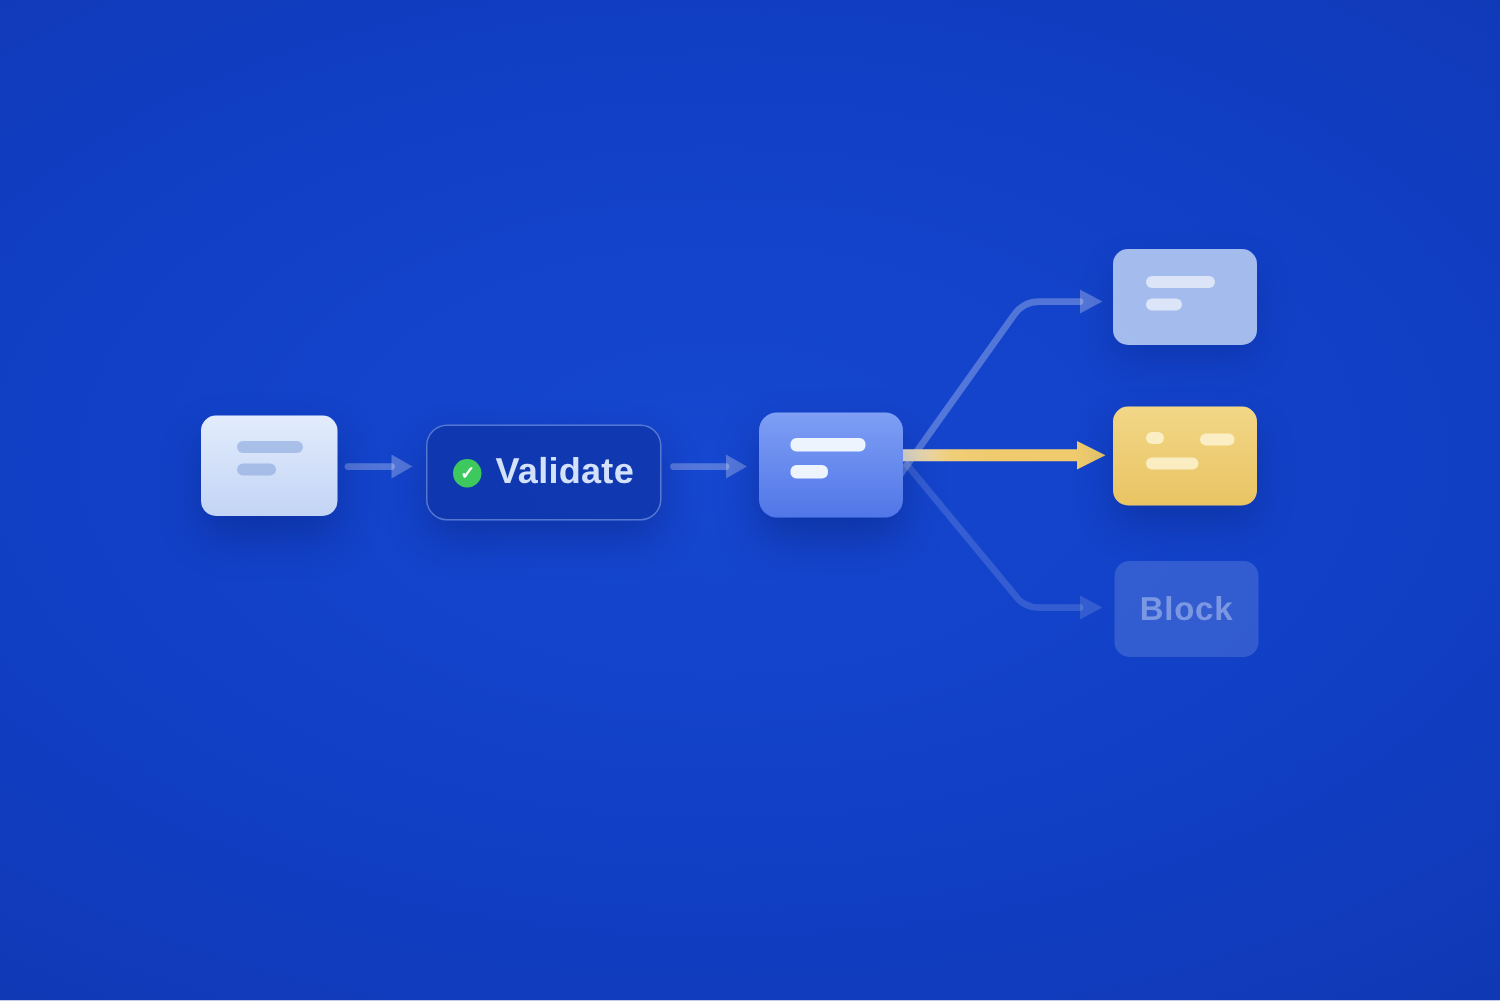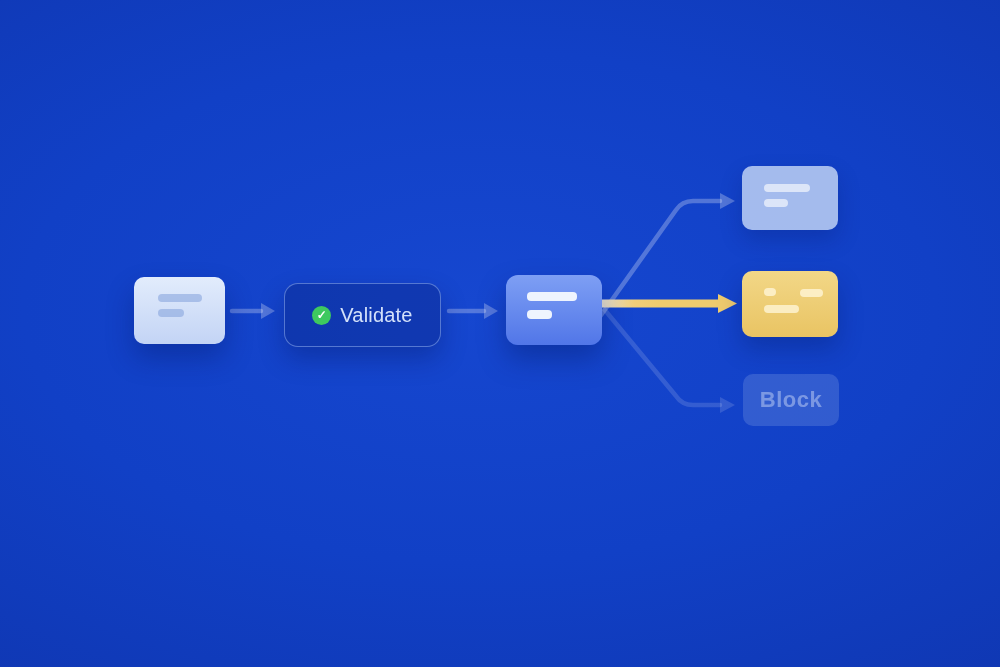--- a/index.html
+++ b/index.html
@@ -39,21 +39,21 @@
     box-shadow:0 12px 26px rgba(4,18,85,0.30);
     display:flex;align-items:center;justify-content:center;gap:9px;
   }
   .check-badge{
     width:19px;height:19px;border-radius:50%;
     background:var(--green,#3ec95f);
     color:#ffffff;font-size:12px;font-weight:bold;line-height:19px;text-align:center;
     flex:0 0 auto;
   }
   .validate-label{
-    color:#d3e1fa;font-size:20px;font-weight:normal;letter-spacing:0.2px;
+    color:#d3e1fa;font-size:24px;font-weight:bold;letter-spacing:0.2px;
   }
 
   
   .node-router{
     left:506px;top:275px;width:96px;height:70px;border-radius:12px;
     background:linear-gradient(180deg,#7e9ff4 0%,#5176e8 100%);
     box-shadow:0 14px 28px rgba(4,20,90,0.35);
   }
   .node-router .bar{position:absolute;border-radius:4px;background:#eef4fe;}
   .node-router .bar1{left:21px;top:17px;width:50px;height:8.5px;}
@@ -75,21 +75,21 @@
     background:linear-gradient(180deg,#f2d787 0%,#e9c463 100%);
     box-shadow:0 12px 24px rgba(4,20,90,0.28);
   }
   .node-flag .bar{position:absolute;border-radius:4px;background:rgba(255,246,216,0.78);}
   .node-flag .bar1{left:22px;top:17px;width:12px;height:8px;}
   .node-flag .bar2{left:58px;top:18px;width:23px;height:8px;}
   .node-flag .bar3{left:22px;top:34px;width:35px;height:8px;}
 
   
   .node-block{
-    left:743px;top:374px;width:96px;height:52px;border-radius:10px;
+    left:743px;top:374px;width:96px;height:64px;border-radius:10px;
     background:rgba(200,217,246,0.18);
     display:flex;align-items:center;justify-content:center;
   }
   .block-label{
     color:rgba(223,234,252,0.42);font-size:22px;font-weight:bold;letter-spacing:0.5px;
   }
 
   
   .conn-blue{stroke:rgba(255,255,255,0.27);stroke-width:4.5;fill:none;stroke-linecap:round;stroke-linejoin:round;}
   .head-blue{fill:rgba(255,255,255,0.27);stroke:none;}

